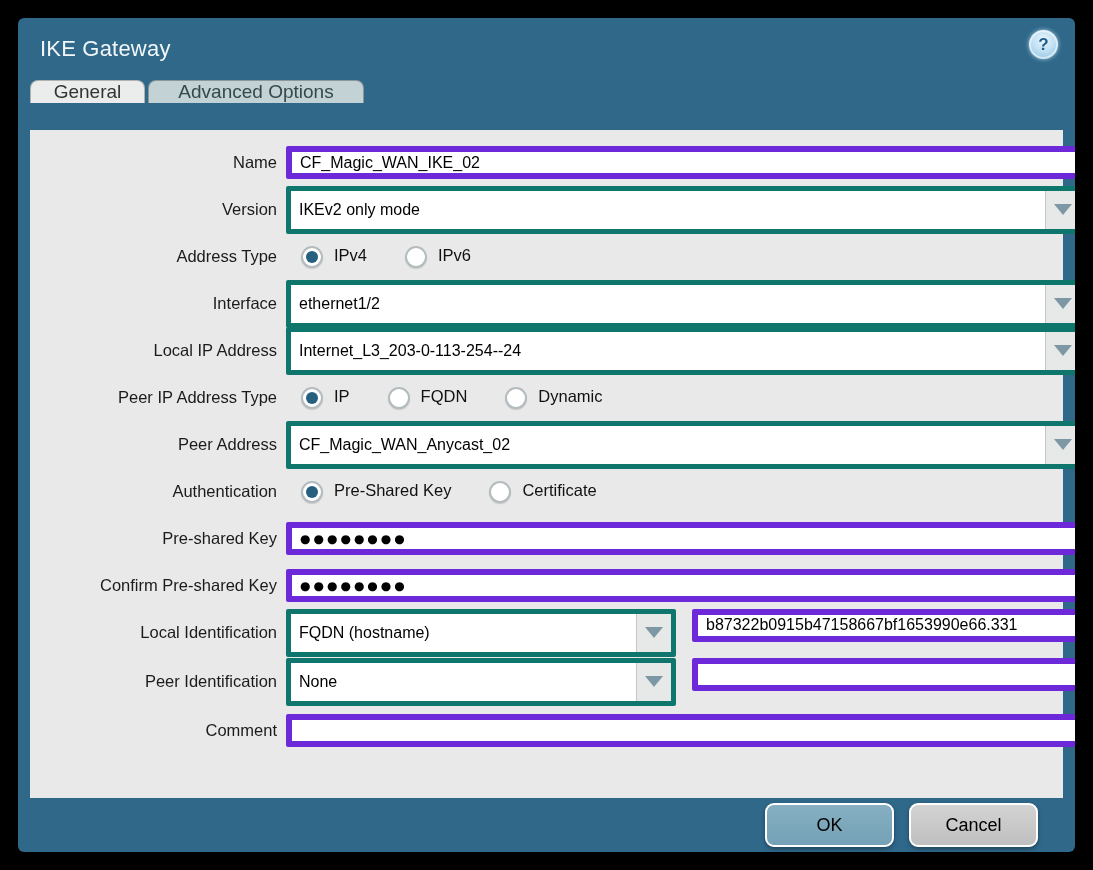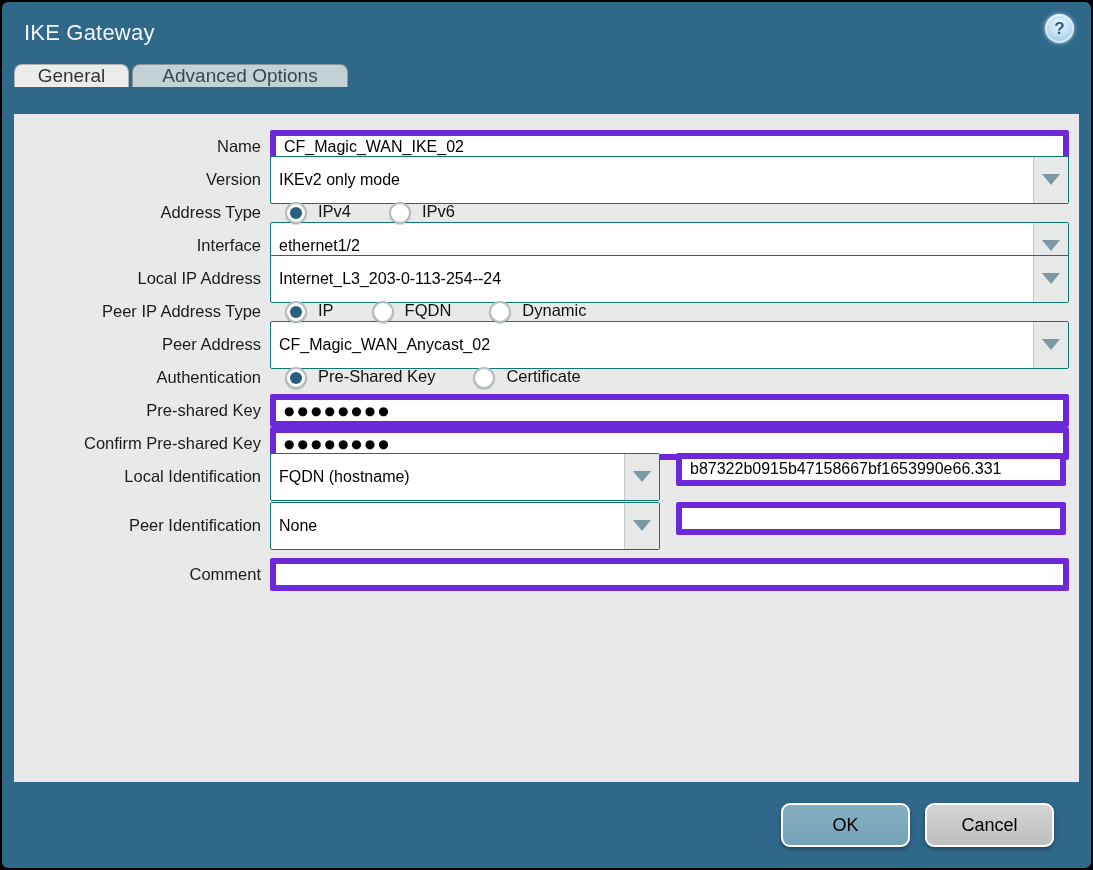--- a/index.html
+++ b/index.html
@@ -1,21 +1,21 @@
 <!DOCTYPE html>
 <html><head>
 <meta charset="utf-8">
 <style>
   * { box-sizing: border-box; margin: 0; padding: 0; }
   html,body { width:1093px; height:870px; background:#000; }
   body { font-family: "Liberation Sans", sans-serif; }
 
   .dialog {
     width:1093px; height:870px;
-    background:#000; padding:2px; border-radius:8px;
+    background:#000; padding:18px; border-radius:8px;
     overflow:hidden;
   }
   .win {
     width:100%; height:100%;
     background:#30688A;
     border-radius:6px;
     display:flex; flex-direction:column;
     overflow:hidden;
   }
 
@@ -56,21 +56,21 @@
   }
 
   
   .content {
     margin:0 12px; background:#E9E9E9;
     height:668px; flex:0 0 auto;
     padding-top:16px;
   }
   .row {
     display:flex; align-items:center;
-    height:33px; margin-bottom:0;
+    height:33px; margin-bottom:14px;
     padding-left:8px;
   }
   .row.tall { margin-bottom:16px; }
   .lbl {
     width:248px; flex:0 0 auto;
     text-align:right; padding-right:9px;
     font-size:16.5px; color:#1B1B1B;
     white-space:nowrap;
   }
   .fld { width:799px; flex:0 0 auto; display:flex; align-items:center; height:100%; }
@@ -82,21 +82,21 @@
     font-family:"Liberation Sans", sans-serif;
     font-size:16px; color:#000; outline:none;
   }
   input.pwd {
     font-family:"DejaVu Sans", sans-serif;
     font-size:12px; letter-spacing:3px; font-weight:bold;
   }
 
   .combo {
     height:48px; display:flex; align-items:stretch;
-    border:1px solid #0f766e; border-radius:2px;
+    border:5px solid #0f766e; border-radius:2px;
     background:#fff; cursor:pointer; width:100%;
   }
   .combo-text {
     flex:1 1 auto; display:flex; align-items:center;
     padding:0 8px; font-size:16px; color:#000;
     white-space:nowrap; overflow:hidden;
   }
   .combo-btn {
     flex:0 0 35px; background:#E7E9E9;
     border-left:1px solid #C6C6C6;

